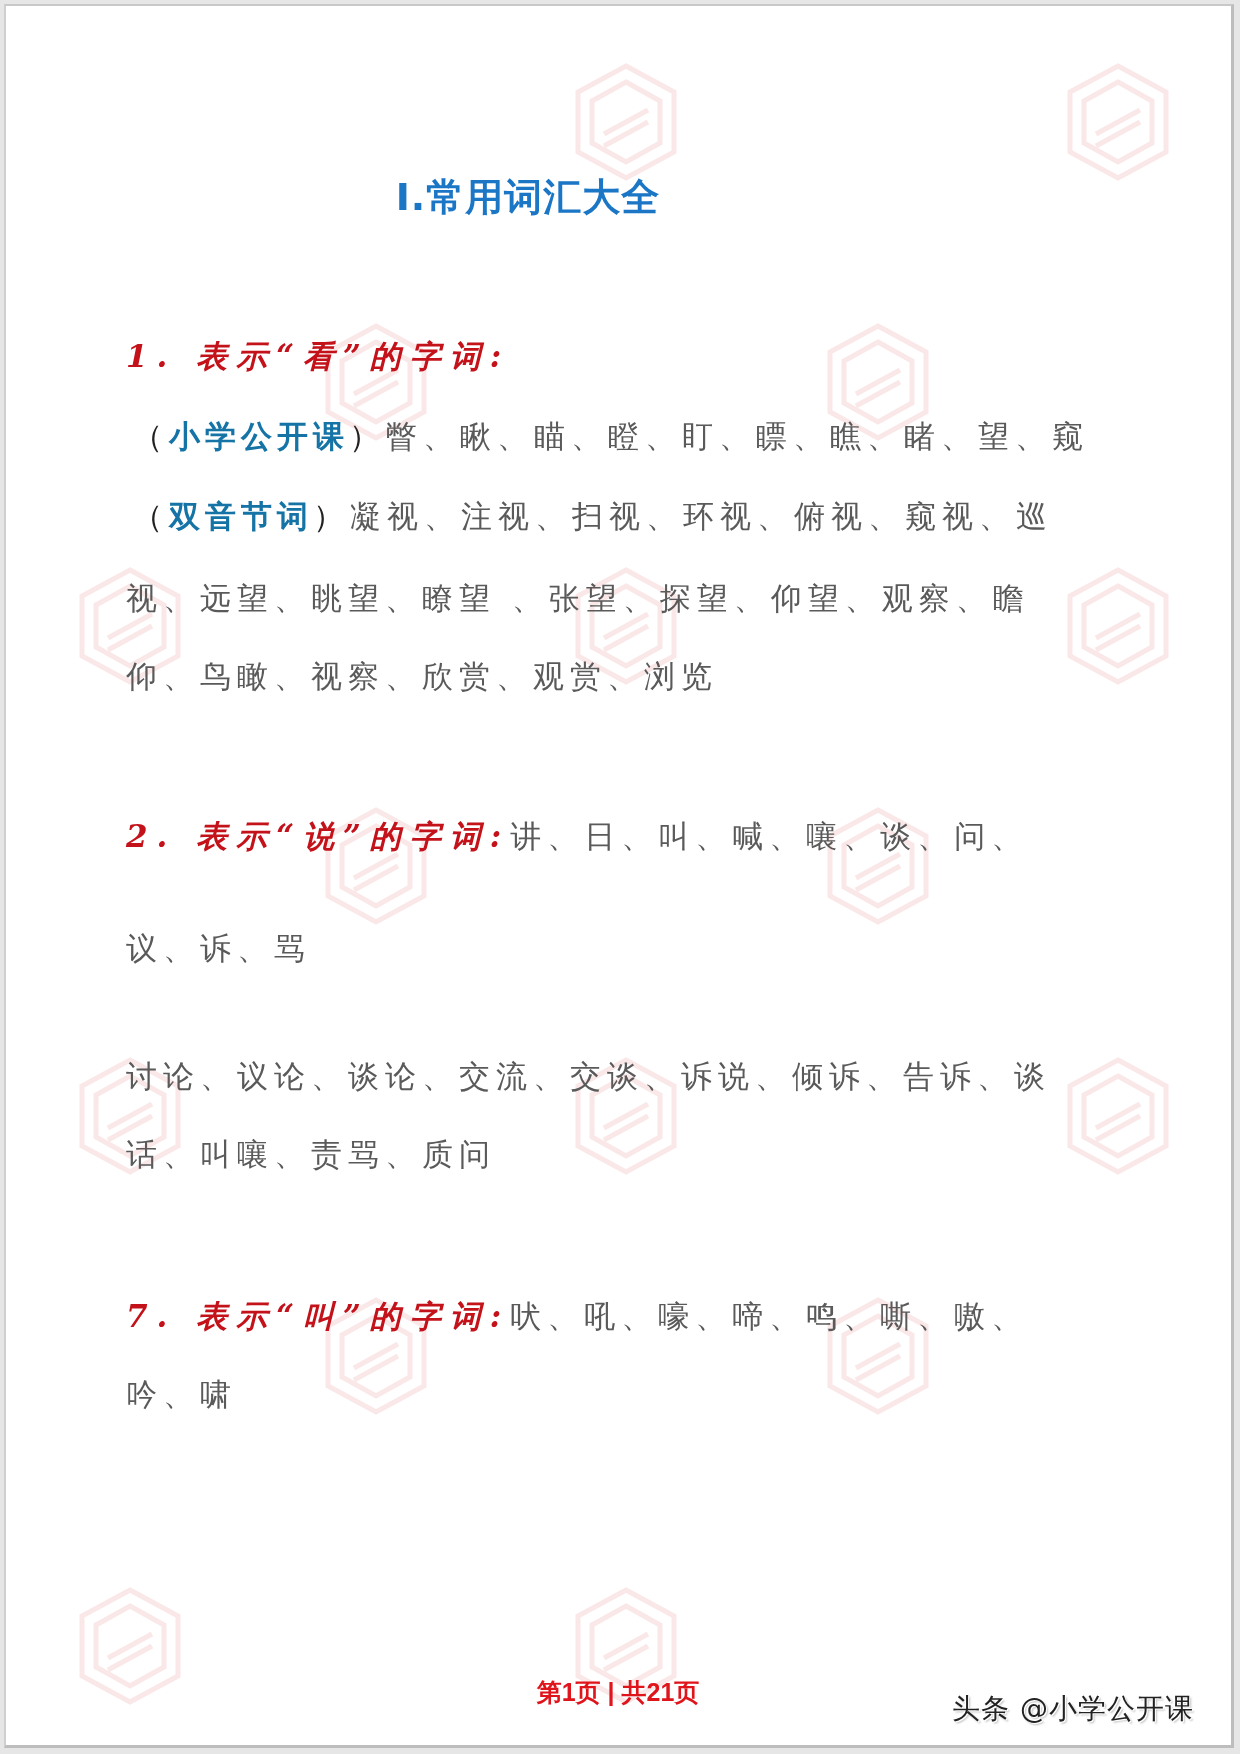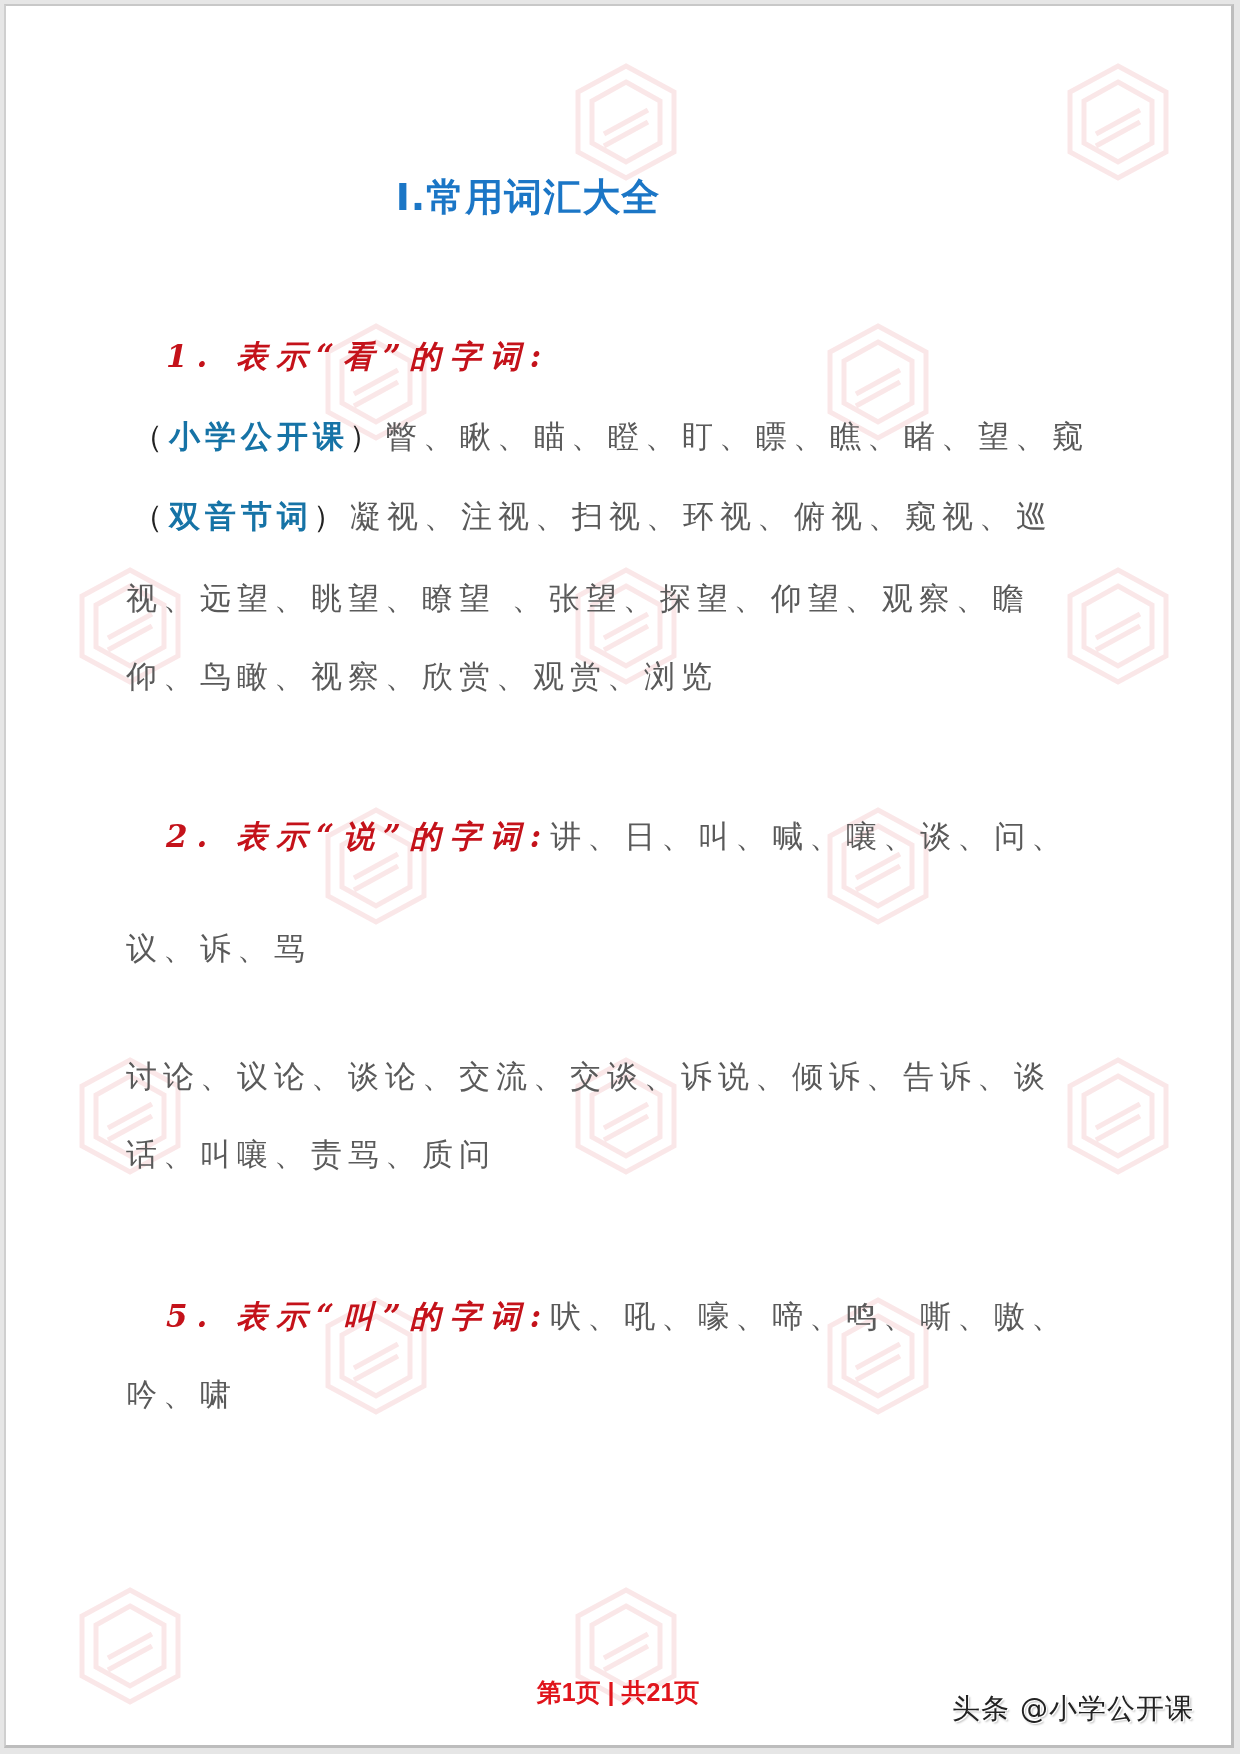--- a/index.html
+++ b/index.html
@@ -25,21 +25,21 @@
     font-family: "DejaVu Sans", sans-serif; font-weight: bold; font-size: 38px;
     color: #1b76c6; letter-spacing: 1px;
   }
   .line {
     position: absolute; left: 126px; white-space: nowrap;
     font-size: 31px; line-height: 40px; color: #5a5a5a;
     font-family: "DejaVu Serif", serif; letter-spacing: 6px;
   }
   .heading {
     color: #c4121a; font-style: italic; font-weight: bold;
-    font-family: "DejaVu Serif", serif; letter-spacing: 9px; margin-left: 40px;
+    font-family: "DejaVu Serif", serif; letter-spacing: 9px;
   }
   .paren { color: #222222; font-weight: normal; }
   .tag { color: #1673a6; font-weight: bold; letter-spacing: 5px; }
   .footer-pager {
     position: absolute; left: 0; width: 1236px; top: 1676px; text-align: center;
     font-family: "Liberation Sans", sans-serif; font-weight: bold; font-size: 25px;
     color: #e0141b;
   }
   .footer-brand {
     position: absolute; left: 952px; top: 1690px;
@@ -179,18 +179,18 @@
 <div class="line" style="top:656px">仰、鸟瞰、视察、欣赏、观赏、浏览</div>
 
 <div class="line" style="top:816px">
   <span class="heading">2. 表示“说”的字词:</span><span>讲、日、叫、喊、嚷、谈、问、</span>
 </div>
 <div class="line" style="top:928px">议、诉、骂</div>
 <div class="line" style="top:1056px">讨论、议论、谈论、交流、交谈、诉说、倾诉、告诉、谈</div>
 <div class="line" style="top:1134px">话、叫嚷、责骂、质问</div>
 
 <div class="line" style="top:1296px">
-  <span class="heading">5. 表示“叫”的字词:</span><span>吠、吼、嚎、啼、鸣、嘶、嗷、</span>
+  <span class="heading">7. 表示“叫”的字词:</span><span>吠、吼、嚎、啼、鸣、嘶、嗷、</span>
 </div>
 <div class="line" style="top:1374px">吟、啸</div>
 
 <div class="footer-pager">第1页 | 共21页</div>
 <div class="footer-brand">头条 @小学公开课</div>
 
 </body></html>

